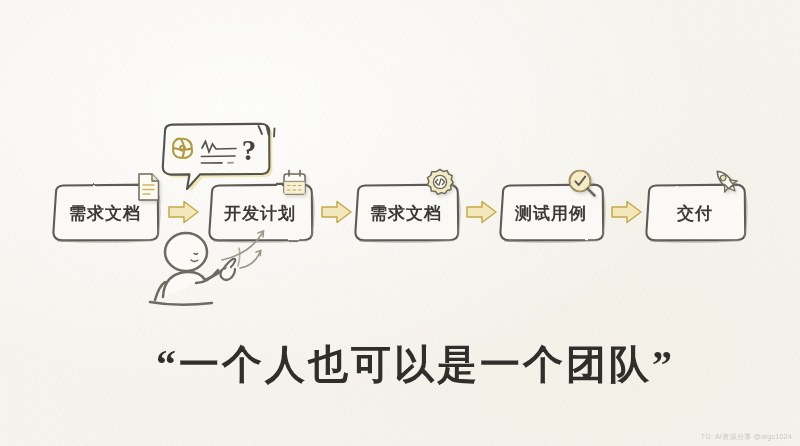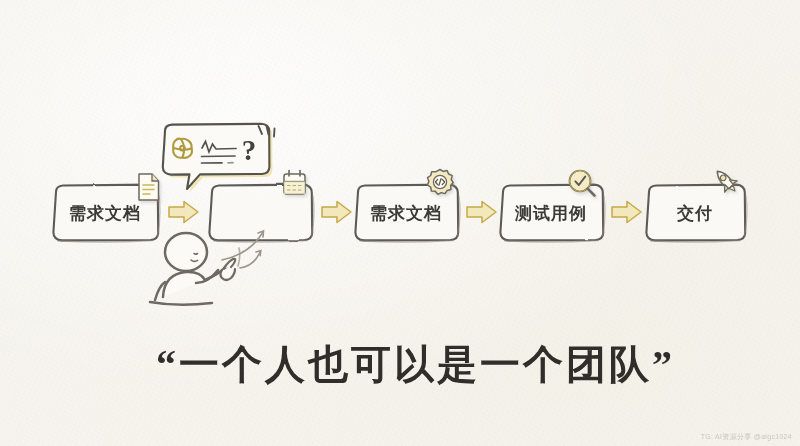--- a/index.html
+++ b/index.html
@@ -284,20 +284,21 @@
       <path d="M 222 260 q 28 -6 41 -28"></path>
       <path d="M 258 233 l 5.5 -2 l -0.5 6"></path>
       <path d="M 240 268 q 14 -2 20 -16"></path>
       <path d="M 256 252 l 4.8 -1.4 l -0.6 5"></path>
       <path d="M 238 266 q 3 -10 1 -18" opacity="0.75"></path>
     </g>
 
   </svg>
 
   <div class="box-label" style="left:105px; top:213px;">需求文档</div>
+  <div class="box-label" style="left:260px; top:213px;">开发计划</div>
   <div class="box-label" style="left:406px; top:213px;">需求文档</div>
   <div class="box-label" style="left:551px; top:213px;">测试用例</div>
   <div class="box-label" style="left:695px; top:213px;">交付</div>
 
   <div id="caption">“一个人也可以是一个团队”</div>
 
   <div id="watermark">TG: AI资源分享 @aigc1024</div>
 
 </div>
 

